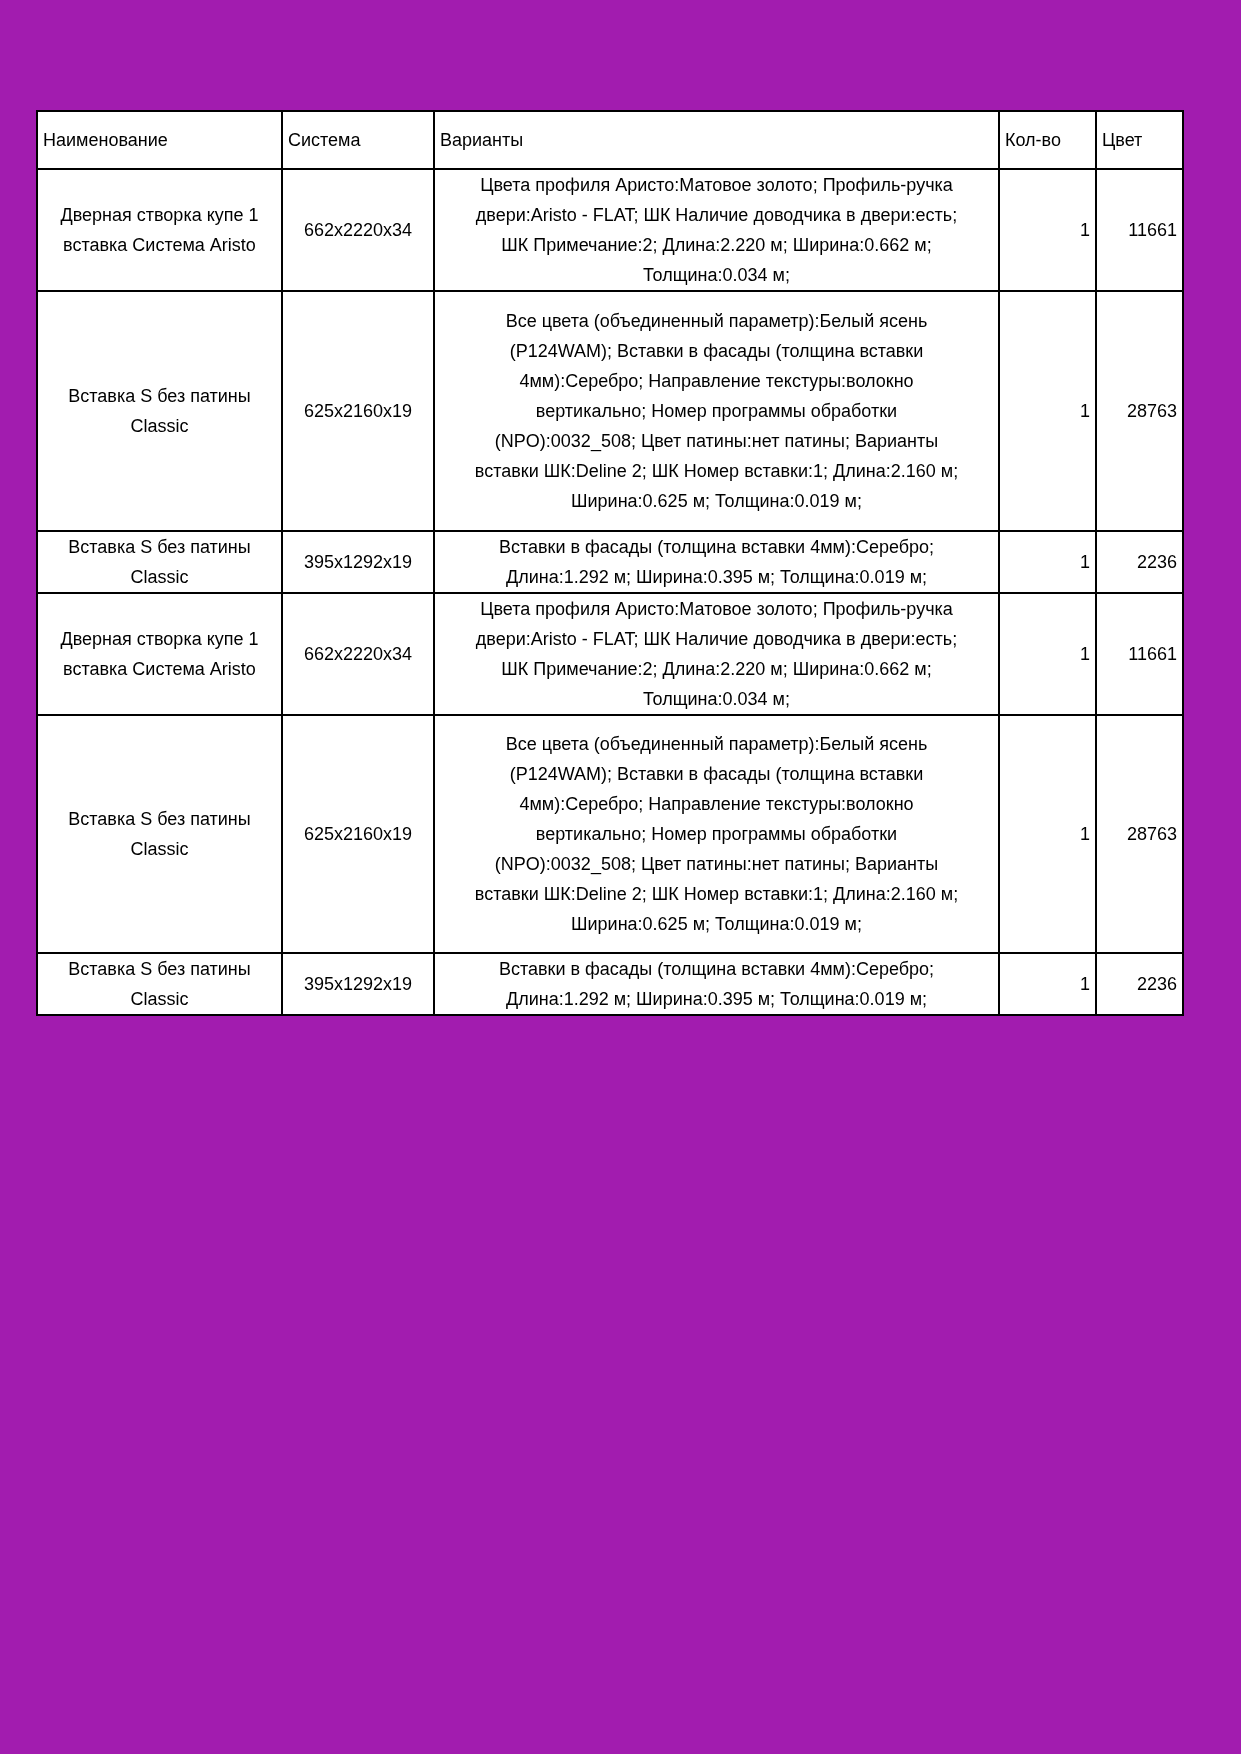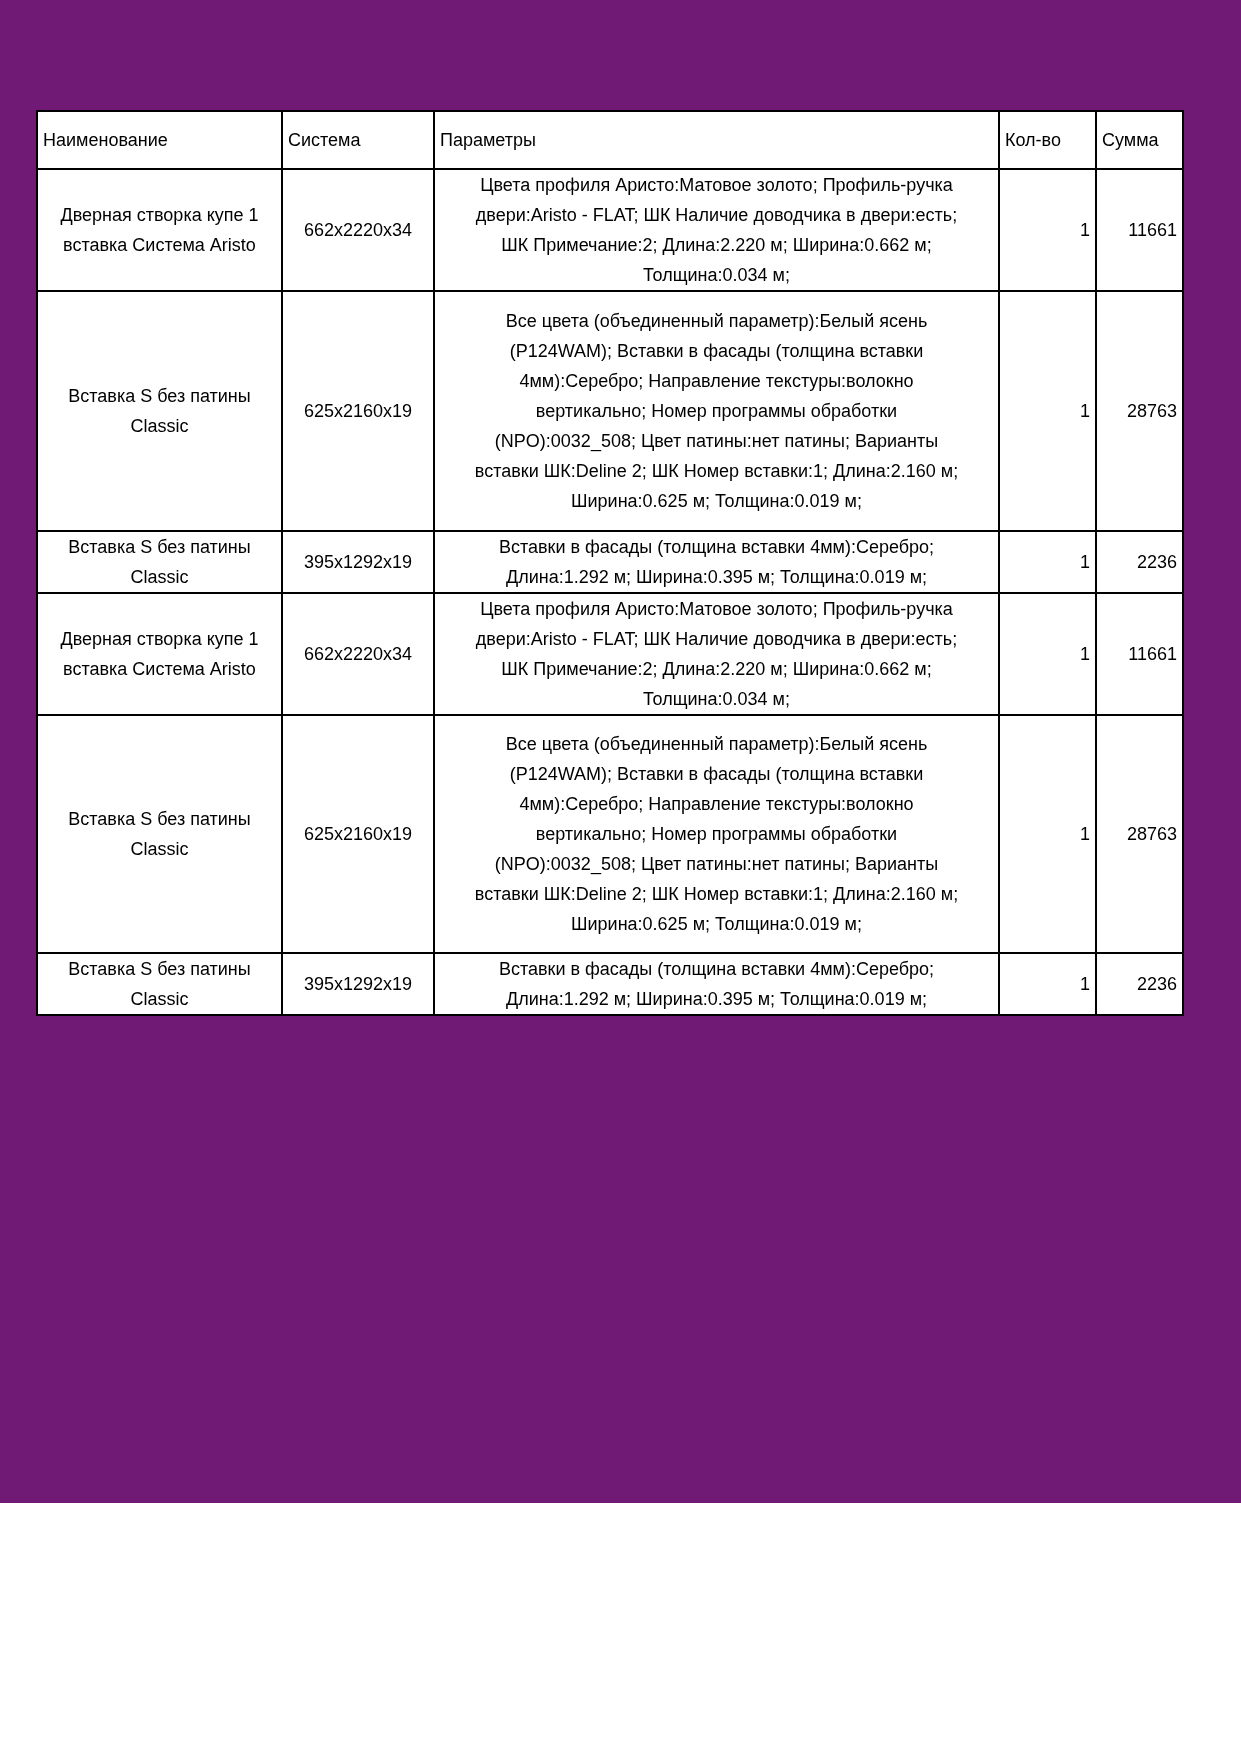--- a/index.html
+++ b/index.html
@@ -11,22 +11,22 @@
     width: 1241px;
     height: 1755px;
     font-family: "Liberation Sans", "DejaVu Sans", sans-serif;
     color: #000000;
     position: relative;
     overflow: hidden;
   }
   .sheet {
     position: relative;
     width: 1241px;
-    height: 1503px;
-    background: #701a75;
+    height: 1754px;
+    background: #a21caf;
   }
   table.spec {
     position: absolute;
     left: 36px;
     top: 110px;
     width: 1146px;
     border-collapse: collapse;
     table-layout: fixed;
   }
   table.spec th,
@@ -68,23 +68,23 @@
       <col style="width:245px">
       <col style="width:152px">
       <col style="width:565px">
       <col style="width:97px">
       <col style="width:87px">
     </colgroup>
     <thead>
       <tr>
         <th>Наименование</th>
         <th>Система</th>
-        <th>Параметры</th>
+        <th>Варианты</th>
         <th>Кол-во</th>
-        <th>Сумма</th>
+        <th>Цвет</th>
       </tr>
     </thead>
     <tbody>
       <tr>
         <td class="c-name">Дверная створка купе 1
 вставка Система Aristo</td>
         <td class="c-size">662x2220x34</td>
         <td class="c-params">Цвета профиля Аристо:Матовое золото; Профиль-ручка
 двери:Aristo - FLAT; ШК Наличие доводчика в двери:есть;
 ШК Примечание:2; Длина:2.220 м; Ширина:0.662 м;

